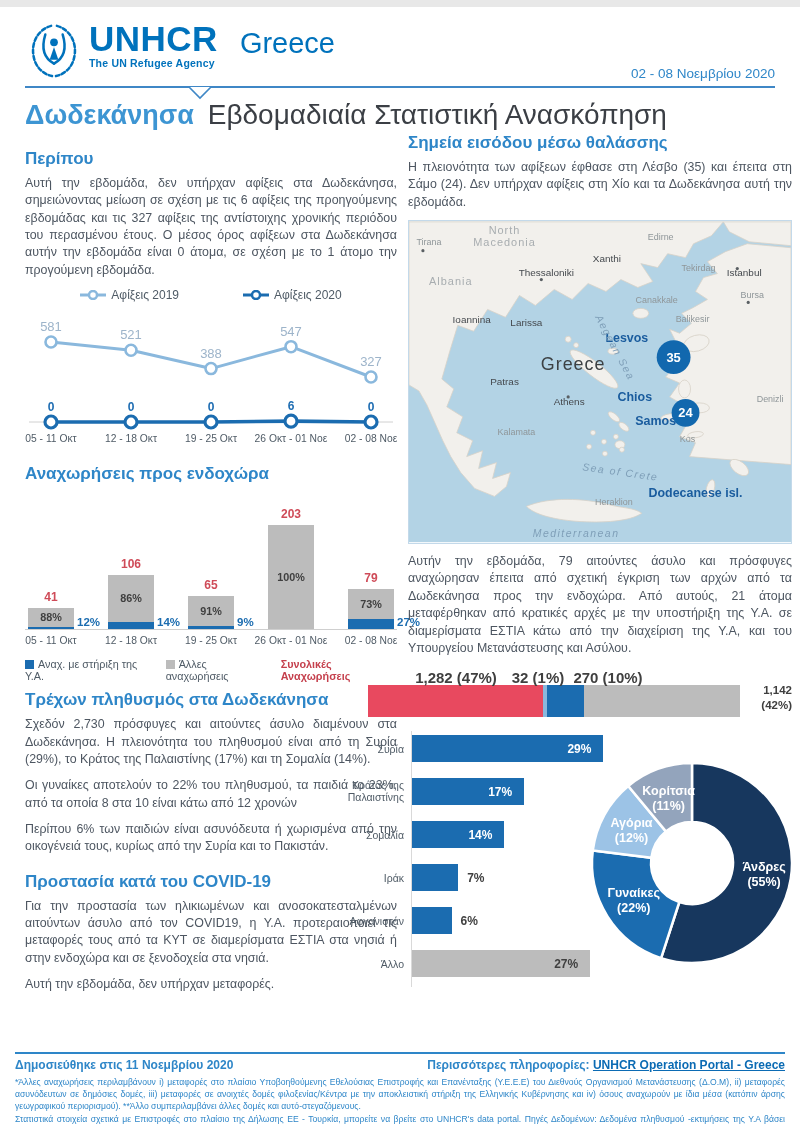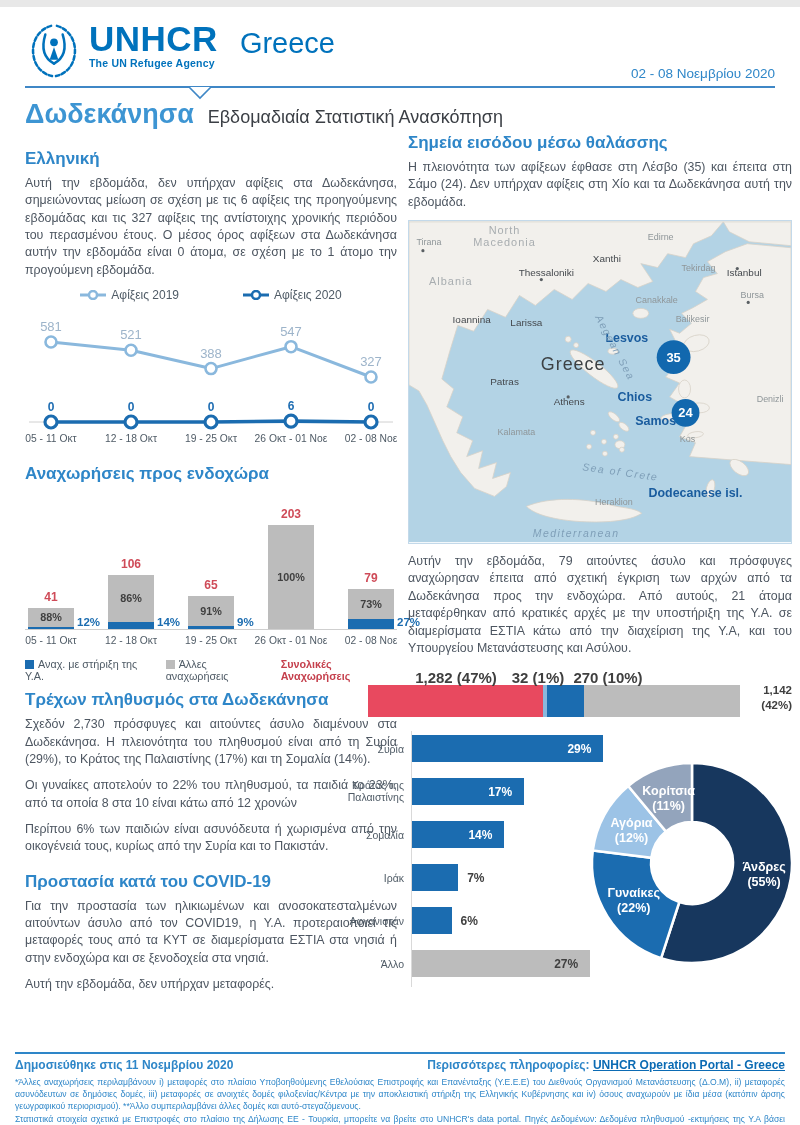--- a/index.html
+++ b/index.html
@@ -13,21 +13,21 @@
   .logo-text{margin-left:6px;line-height:1;}
   .logo-unhcr{font-size:35px;font-weight:bold;color:#0072bc;letter-spacing:.5px;}
   .logo-tag{font-size:10.5px;font-weight:bold;color:#0072bc;margin-top:2px;letter-spacing:.2px;}
   .logo-country{font-size:29px;color:#0072bc;font-weight:500;margin-left:22px;margin-top:6px;}
   .header-date{position:absolute;right:0;bottom:2px;font-size:13.5px;color:#2e86c8;}
   .header-rule{position:absolute;top:79px;left:25px;right:25px;height:0;border-top:2px solid #3f87c6;}
   .header-notch{position:absolute;top:80px;left:188px;}
   
   .main-title{position:absolute;top:92px;left:25px;white-space:nowrap;}
   .title-region{font-size:27px;color:#3d95d3;font-weight:600;}
-  .title-main{font-size:18px;color:#3b3f45;font-weight:500;margin-left:14px;}
+  .title-main{font-size:28px;color:#3b3f45;font-weight:500;margin-left:14px;}
   
   .col-left{position:absolute;left:25px;top:142px;width:372px;}
   .col-right{position:absolute;left:408px;top:126px;width:384px;}
   h2.sec{font-size:17px;font-weight:600;color:#2e86c8;margin:0 0 6px 0;}
   p.body{font-size:12.4px;line-height:1.4;text-align:justify;margin:0 0 9px 0;color:#4d5661;}
   
   .chart-legend{display:flex;justify-content:center;gap:64px;font-size:12px;color:#4f5b66;margin:6px 0 0 0;}
   .chart-legend .item{display:flex;align-items:center;gap:5px;}
   
   .dep-wrap{position:relative;height:192px;margin-top:4px;}
@@ -98,21 +98,21 @@
   <div class="header-rule"></div>
   <svg class="header-notch" width="24" height="13" viewBox="0 0 24 13">
     <path d="M1,0 L12,11 L23,0" fill="#ffffff" stroke="#3f87c6" stroke-width="1.6"></path>
   </svg>
 
   <div class="main-title">
     <span class="title-region">Δωδεκάνησα</span><span class="title-main">Εβδομαδιαία Στατιστική Ανασκόπηση</span>
   </div>
 
   <div class="col-left">
-    <h2 class="sec">Ελληνική</h2>
+    <h2 class="sec">Περίπου</h2>
     <p class="body">Αυτή την εβδομάδα, δεν υπήρχαν αφίξεις στα Δωδεκάνησα, σημειώνοντας μείωση σε σχέση με τις 6 αφίξεις της προηγούμενης εβδομάδας και τις 327 αφίξεις της αντίστοιχης χρονικής περιόδου του περασμένου έτους. Ο μέσος όρος αφίξεων στα Δωδεκάνησα αυτήν την εβδομάδα είναι 0 άτομα, σε σχέση με το 1 άτομο την προγούμενη εβδομάδα.</p>
 
     <div id="line-legend" class="chart-legend">
         <span class="item">
           <svg width="26" height="10">
             <line x1="0" y1="5" x2="26" y2="5" stroke="#8ab8dd" stroke-width="3"></line>
             <circle cx="13" cy="5" r="4" fill="#fff" stroke="#8ab8dd" stroke-width="2.5"></circle>
           </svg>
           <span>Αφίξεις 2019</span>
         </span>

